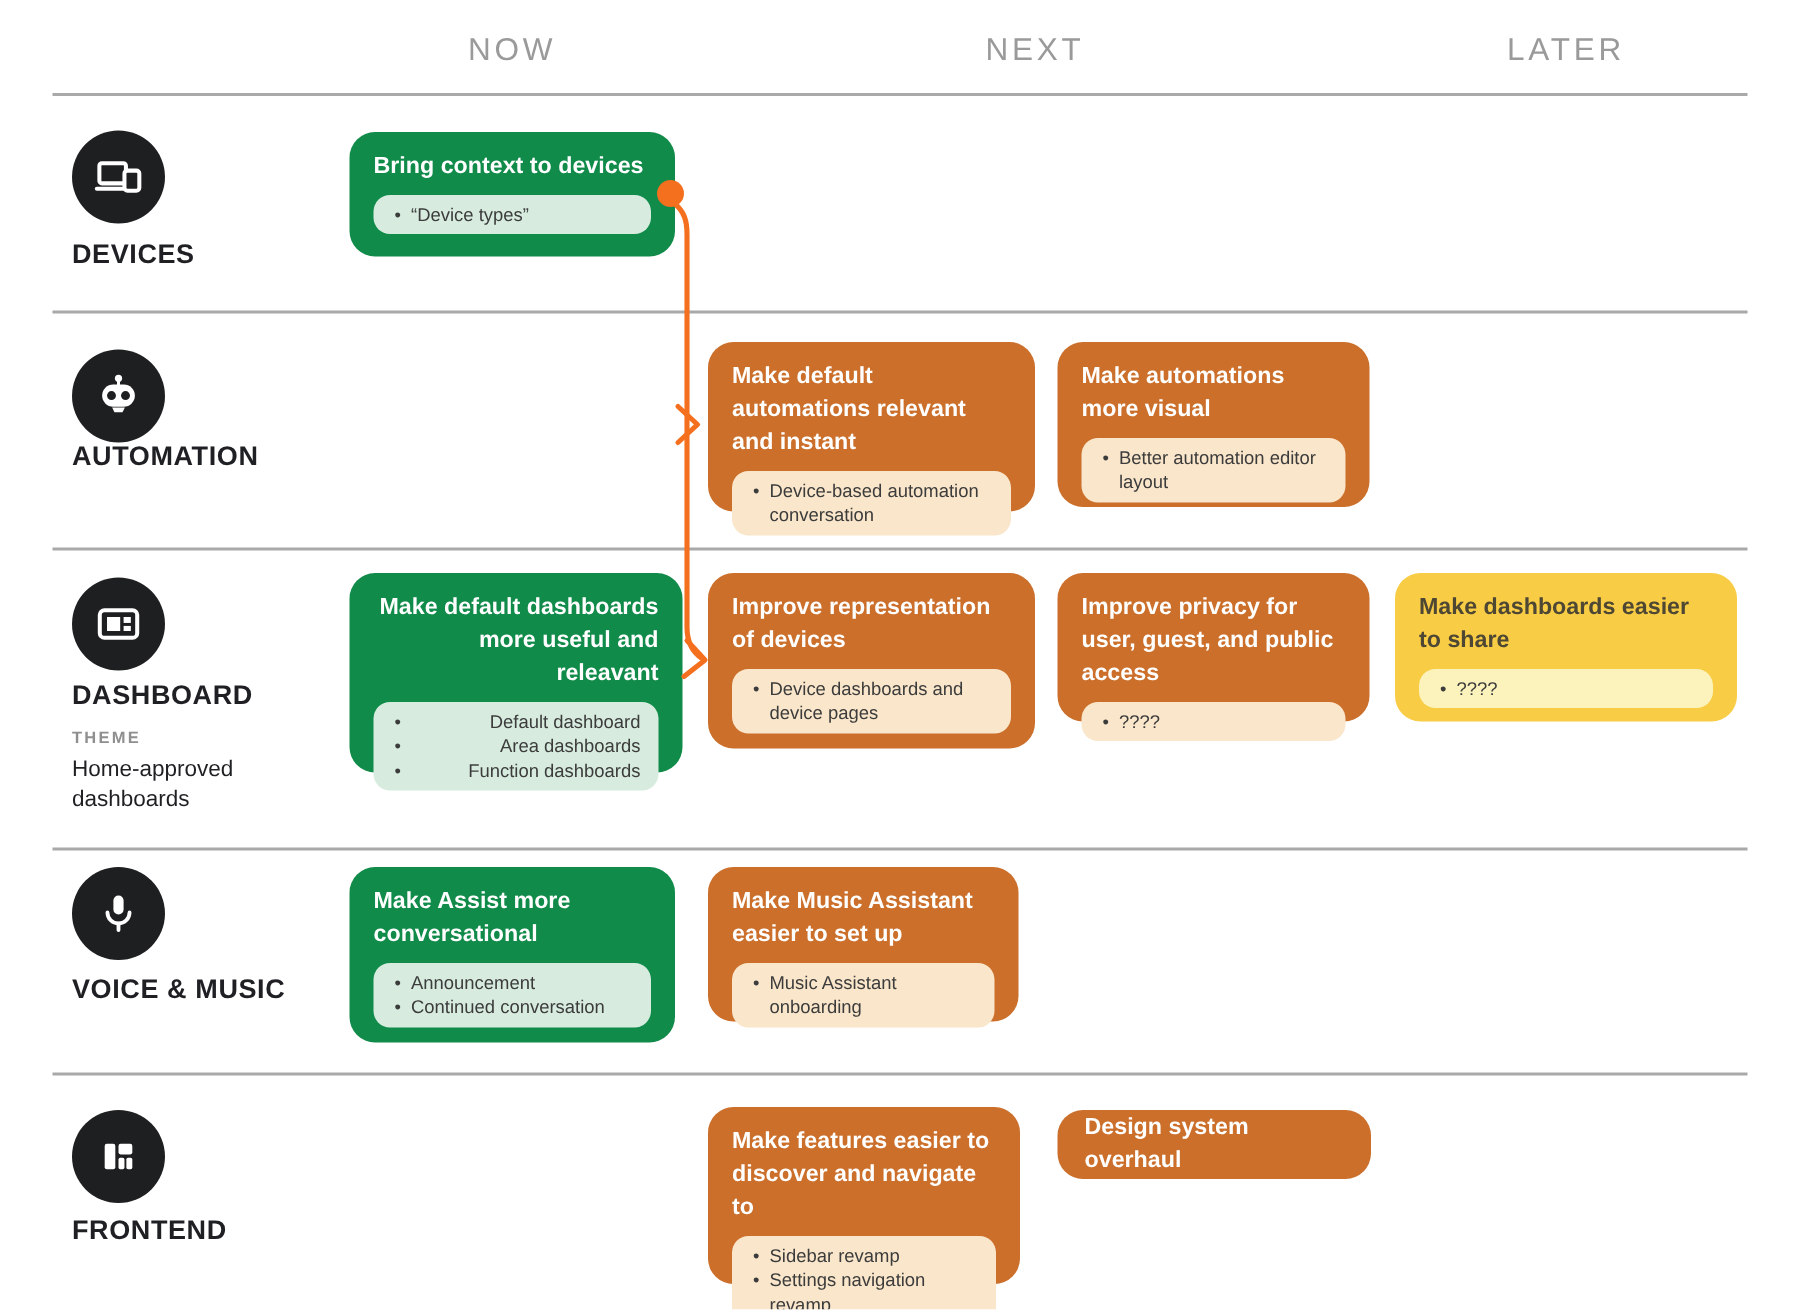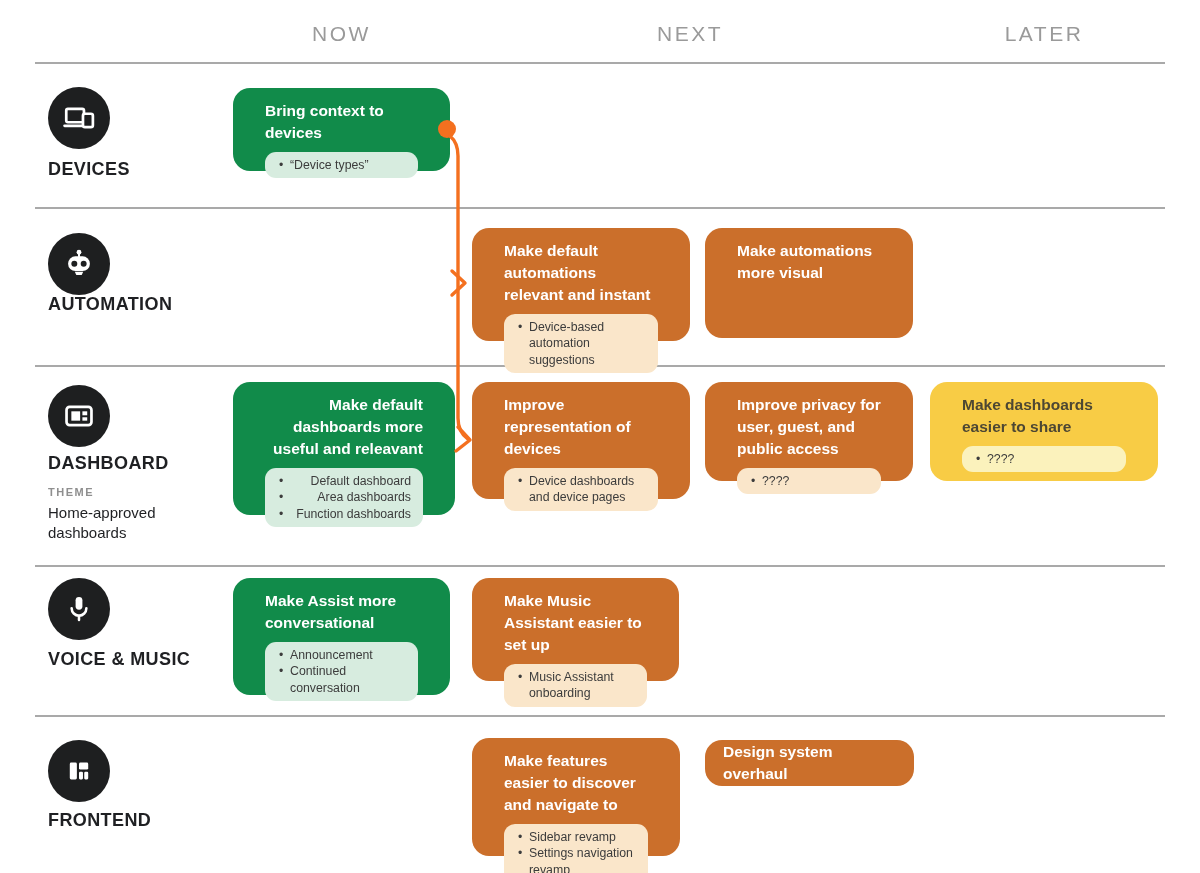--- a/index.html
+++ b/index.html
@@ -13,21 +13,21 @@
 
   .icon-circle{position:absolute;width:62px;height:62px;border-radius:50%;background:#1e1f20;
                display:flex;align-items:center;justify-content:center;}
   .icon-circle svg{width:34px;height:34px;}
 
   .row-label{position:absolute;font-size:18px;font-weight:bold;color:#1f2023;letter-spacing:.4px;}
 
   .theme-label{position:absolute;font-size:11px;font-weight:bold;color:#8f8f8f;letter-spacing:1.5px;}
   .theme-value{position:absolute;font-size:15px;color:#1f2023;width:150px;line-height:1.35;}
 
-  .card{position:absolute;border-radius:17px;padding:12px 32px;box-sizing:border-box;}
+  .card{position:absolute;border-radius:17px;padding:12px 16px;box-sizing:border-box;}
   .card.green{background:#118b4a;}
   .card.orange{background:#cb6f2b;}
   .card.yellow{background:#f8cc45;}
   .card-title{font-size:15.5px;font-weight:bold;color:#ffffff;line-height:1.42;margin-bottom:8px;}
   .card.yellow .card-title{color:#4d4733;}
   .pill{border-radius:11px;padding:5px 12px;}
   .card.green  .pill{background:#d7ecdf;}
   .card.orange .pill{background:#fae6ca;}
   .card.yellow .pill{background:#fbf2bc;}
   .pill ul{margin:0;padding:0;list-style:none;}
@@ -81,27 +81,32 @@
       <path d="M9 17.4 h6 l-1.1 2.3 h-3.8 z" fill="#fff"></path>
     </svg>
   </div>
   <div class="row-label" style="left:48px;top:294px;">AUTOMATION</div>
 
 
   <div class="card orange" style="left:472px;top:228px;width:218px;height:113px;">
     <div class="card-title">Make default automations relevant and instant</div>
     <div class="pill">
       <ul>
-        <li>Device-based automation suggestions</li>
+        <li>Device-based automation conversation</li>
       </ul>
     </div>
   </div>
 
   <div class="card orange" style="left:705px;top:228px;width:208px;height:110px;">
     <div class="card-title">Make automations more visual</div>
+    <div class="pill">
+      <ul>
+        <li>Better automation editor layout</li>
+      </ul>
+    </div>
   </div>
 
   <div class="icon-circle" style="left:48px;top:385px;">
     <svg viewBox="0 0 24 24">
       <rect x="3.2" y="5.5" width="17.6" height="13" rx="2.2" fill="none" stroke="#fff" stroke-width="1.9"></rect>
       <rect x="6.6" y="8.7" width="6.2" height="6.6" fill="#fff"></rect>
       <rect x="14.4" y="8.7" width="3.4" height="2.8" fill="#fff"></rect>
       <rect x="14.4" y="12.9" width="3.4" height="2.4" fill="#fff"></rect>
     </svg>
   </div>

